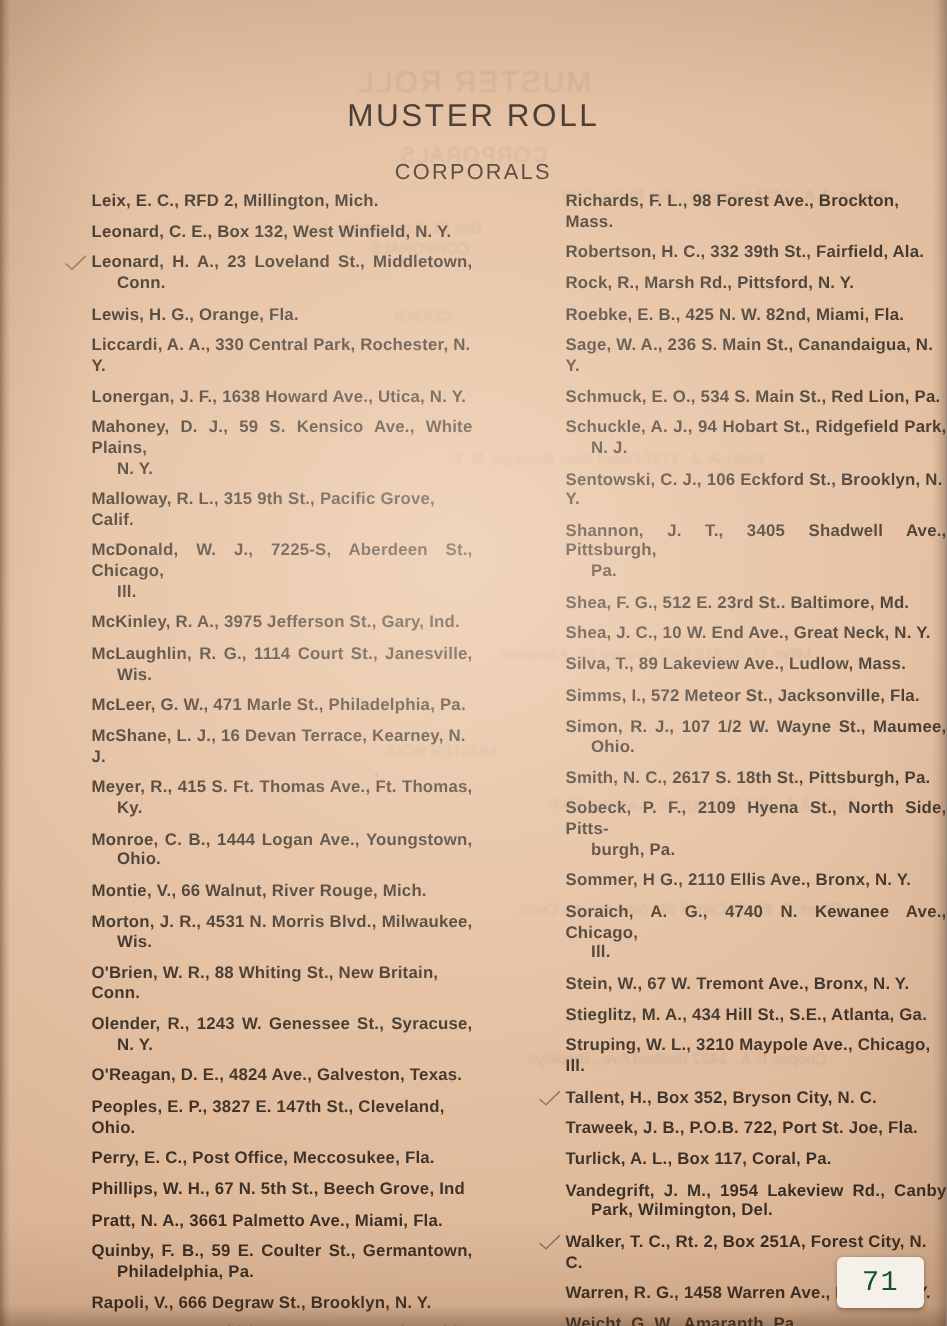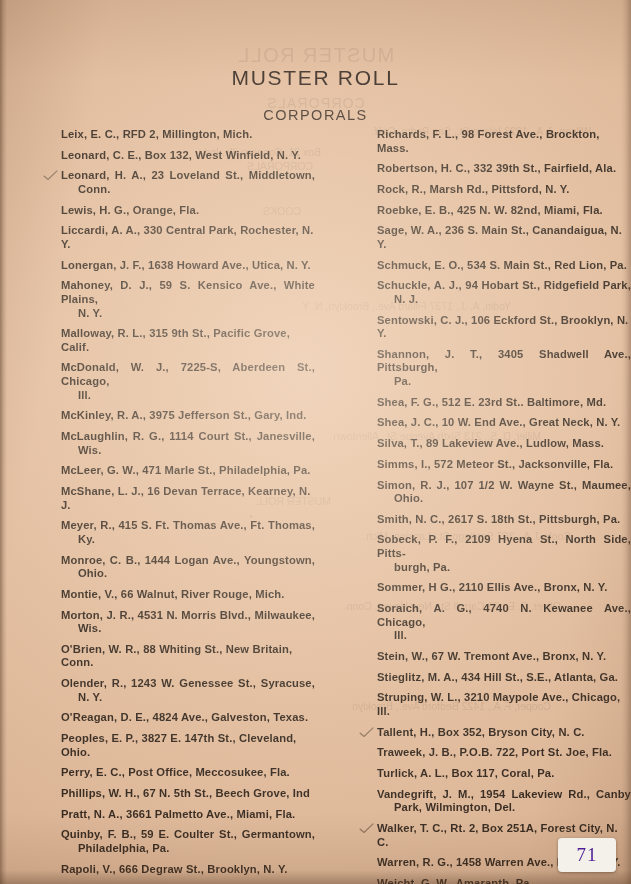--- a/index.html
+++ b/index.html
@@ -169,23 +169,23 @@
     height: 34px;
     background: #f4f1ea;
     border-radius: 4px;
     box-shadow: 0 1px 3px rgba(60,40,25,0.45);
     display: flex;
     align-items: center;
     justify-content: center;
     z-index: 8;
   }
   .page-sticker span {
-    font-family: Liberation Serif, serif;
+    font-family: Liberation Mono, monospace;
     font-size: 19px;
-    color: #4c1d95;
+    color: #14532d;
     letter-spacing: 1px;
   }
 
   
   .speck {
     position: absolute;
     background: rgba(120,84,54,0.22);
     border-radius: 50%;
     z-index: 4;
     pointer-events: none;

